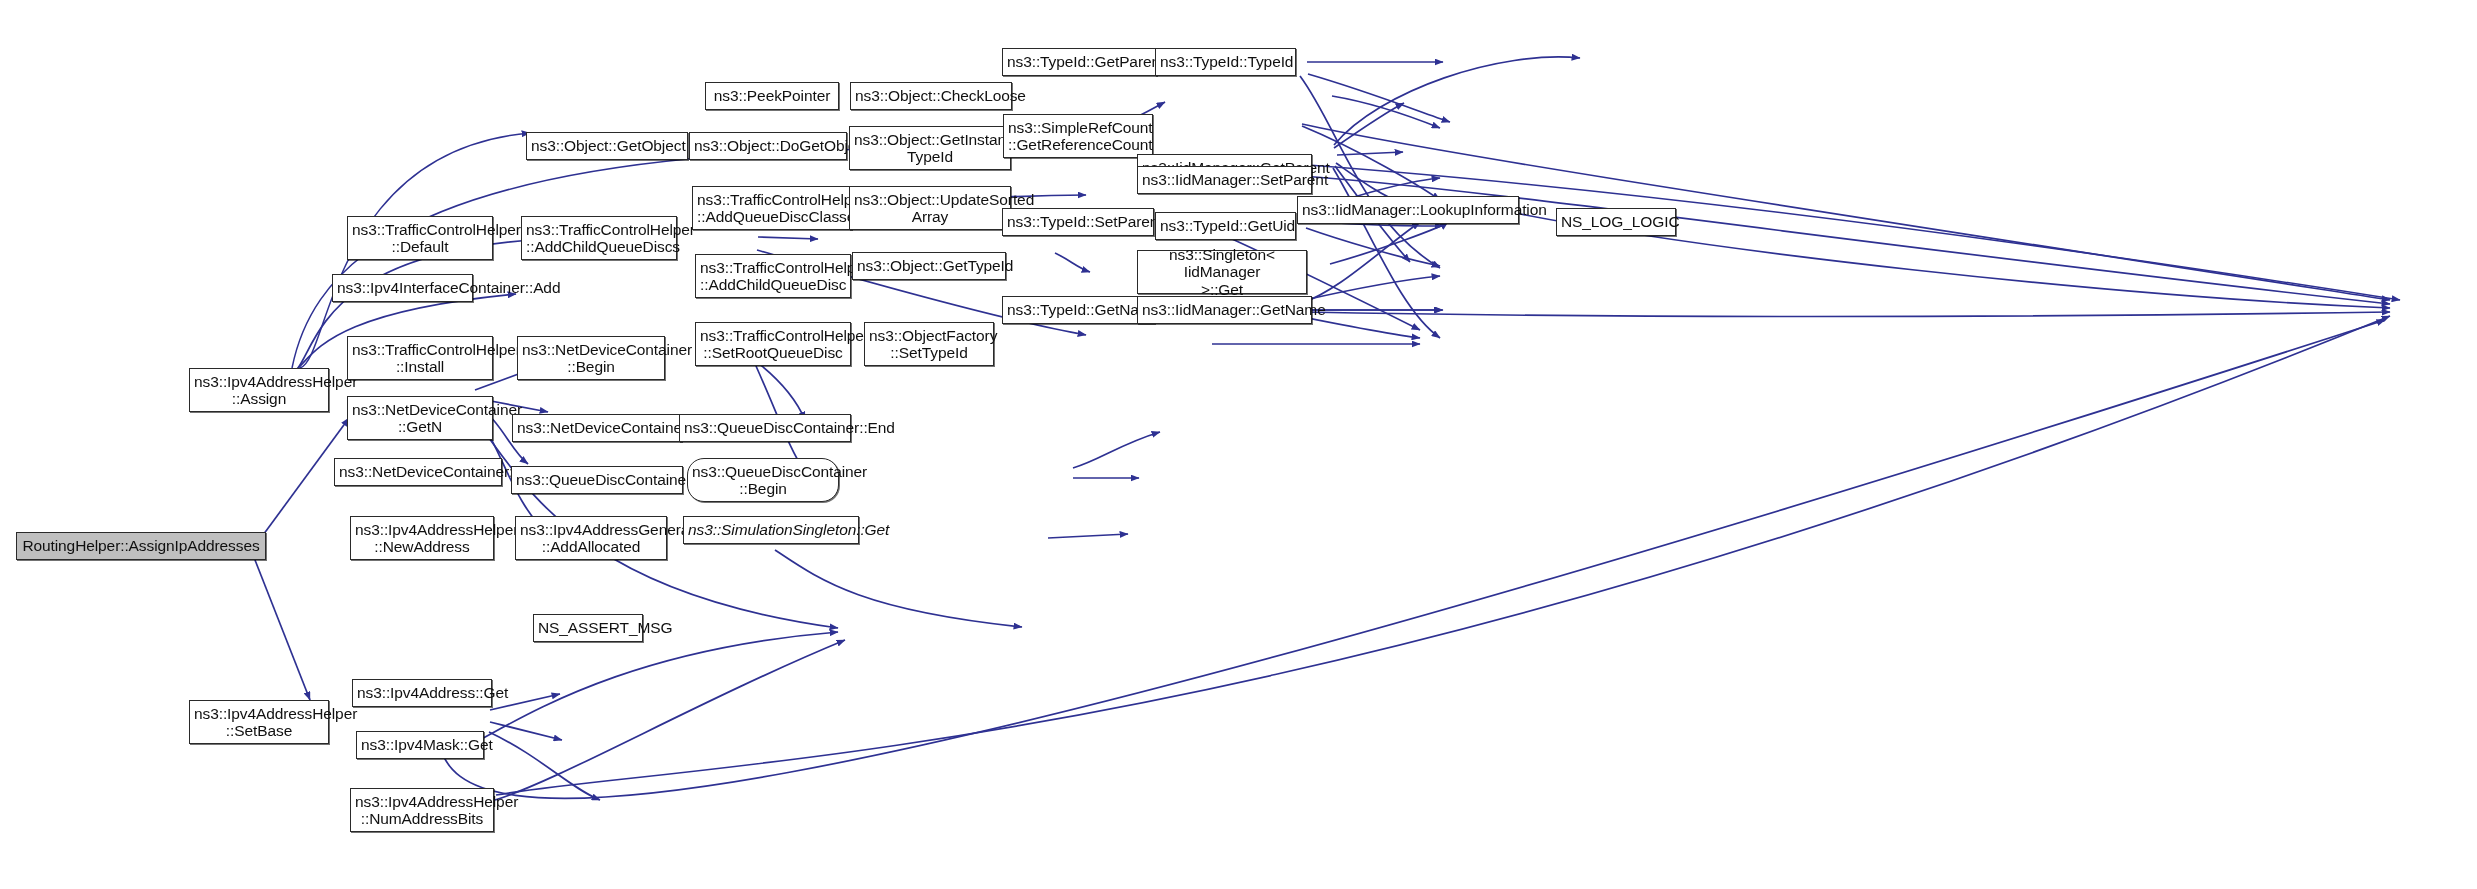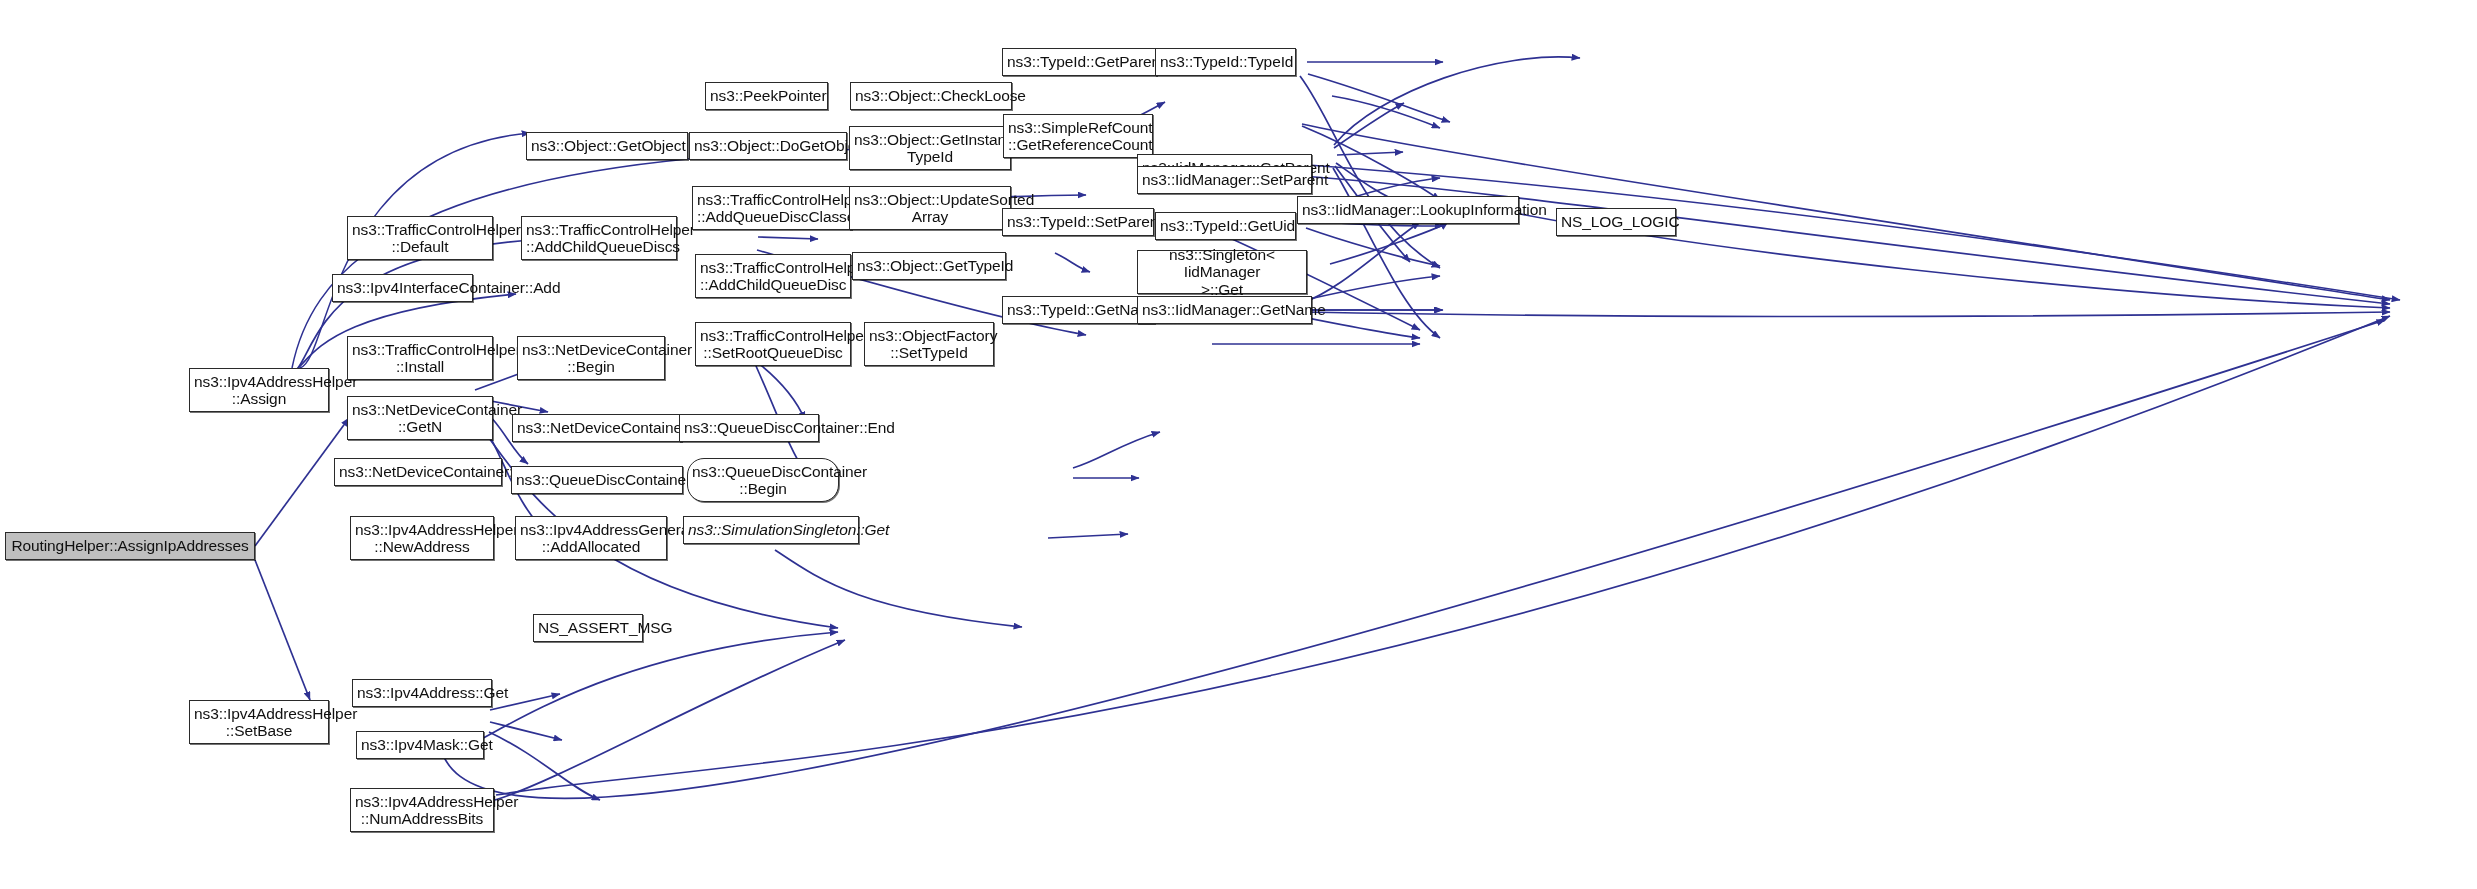--- a/index.html
+++ b/index.html
@@ -37,20 +37,21 @@
     justify-content: center;
     text-align: center;
     white-space: pre-line;
     padding: 0 4px;
     box-shadow: 1px 1px 0 rgba(0,0,0,0.55);
     letter-spacing: -0.1px;
   }
   .node.root {
     background: #bfbfbf;
     border: 1px solid #2a2a2a;
+    margin-left: 11px;
   }
   .node span { display: block; width: 100%; }
 </style>
 </head>
 <body>
 
 <div id="canvas">
 
   <svg id="edges" viewBox="0 0 2477 889">
     <defs>
@@ -161,29 +162,29 @@
     <div class="node" style="left: 526px; top: 132px; width: 162px; height: 28px;"><span>ns3::Object::GetObject</span></div>
     <div class="node" style="left: 521px; top: 216px; width: 156px; height: 44px;"><span>ns3::TrafficControlHelper
 ::AddChildQueueDiscs</span></div>
     <div class="node" style="left: 517px; top: 336px; width: 148px; height: 44px;"><span>ns3::NetDeviceContainer
 ::Begin</span></div>
     <div class="node" style="left: 512px; top: 414px; width: 170px; height: 28px;"><span>ns3::NetDeviceContainer::End</span></div>
     <div class="node" style="left: 511px; top: 466px; width: 172px; height: 28px;"><span>ns3::QueueDiscContainer::Add</span></div>
     <div class="node" style="left: 515px; top: 516px; width: 152px; height: 44px;"><span>ns3::Ipv4AddressGenerator
 ::AddAllocated</span></div>
     <div class="node" style="left: 533px; top: 614px; width: 110px; height: 28px; justify-content: center;"><span>NS_ASSERT_MSG</span></div>
-    <div class="node" style="left: 705px; top: 82px; width: 123px; height: 28px; text-align: right;"><span>ns3::PeekPointer</span></div>
+    <div class="node" style="left: 705px; top: 82px; width: 134px; height: 28px;"><span>ns3::PeekPointer</span></div>
     <div class="node" style="left: 689px; top: 132px; width: 158px; height: 28px;"><span>ns3::Object::DoGetObject</span></div>
     <div class="node" style="left: 692px; top: 186px; width: 160px; height: 44px;"><span>ns3::TrafficControlHelper
 ::AddQueueDiscClasses</span></div>
     <div class="node" style="left: 695px; top: 254px; width: 156px; height: 44px;"><span>ns3::TrafficControlHelper
 ::AddChildQueueDisc</span></div>
     <div class="node" style="left: 695px; top: 322px; width: 156px; height: 44px;"><span>ns3::TrafficControlHelper
 ::SetRootQueueDisc</span></div>
-    <div class="node" style="left: 679px; top: 414px; width: 140px; height: 28px;"><span>ns3::QueueDiscContainer::End</span></div>
+    <div class="node" style="left: 679px; top: 414px; width: 172px; height: 28px;"><span>ns3::QueueDiscContainer::End</span></div>
     <div class="node" style="left: 687px; top: 458px; width: 152px; height: 44px; border-radius: 17px;"><span>ns3::QueueDiscContainer
 ::Begin</span></div>
     <div class="node" style="left: 683px; top: 516px; width: 176px; height: 28px; font-style: italic;"><span>ns3::SimulationSingleton::Get</span></div>
     <div class="node" style="left: 850px; top: 82px; width: 162px; height: 28px;"><span>ns3::Object::CheckLoose</span></div>
     <div class="node" style="left: 849px; top: 126px; width: 162px; height: 44px;"><span>ns3::Object::GetInstance
 TypeId</span></div>
     <div class="node" style="left: 849px; top: 186px; width: 162px; height: 44px;"><span>ns3::Object::UpdateSorted
 Array</span></div>
     <div class="node" style="left: 852px; top: 252px; width: 154px; height: 28px;"><span>ns3::Object::GetTypeId</span></div>
     <div class="node" style="left: 864px; top: 322px; width: 130px; height: 44px;"><span>ns3::ObjectFactory

